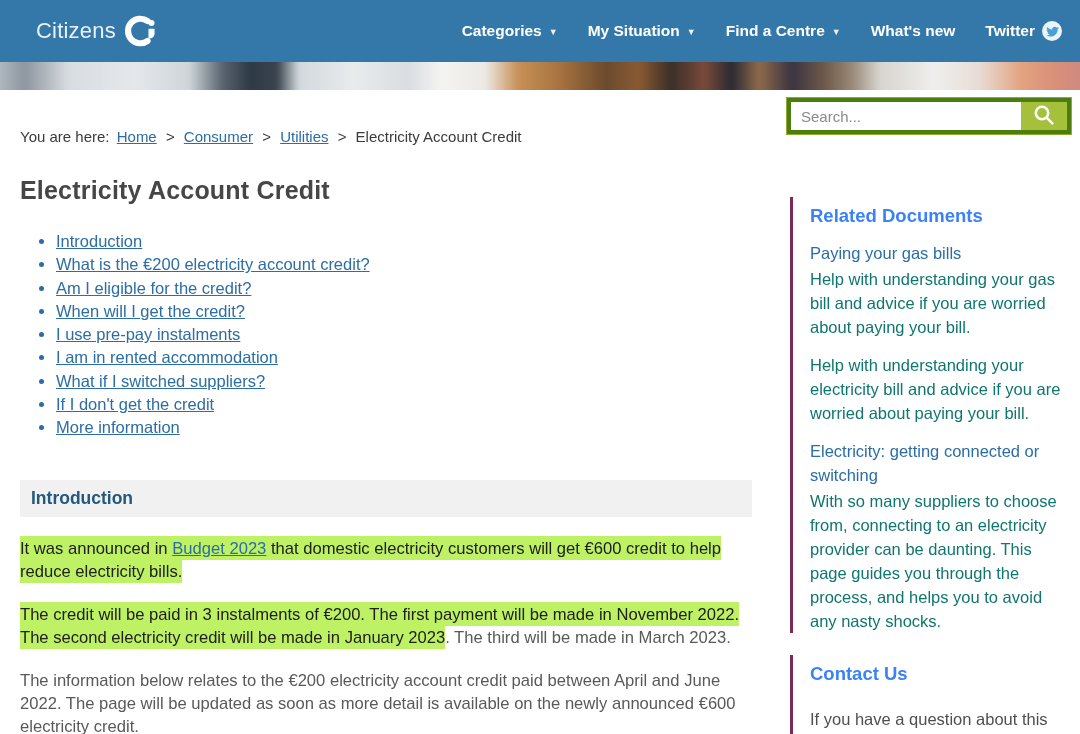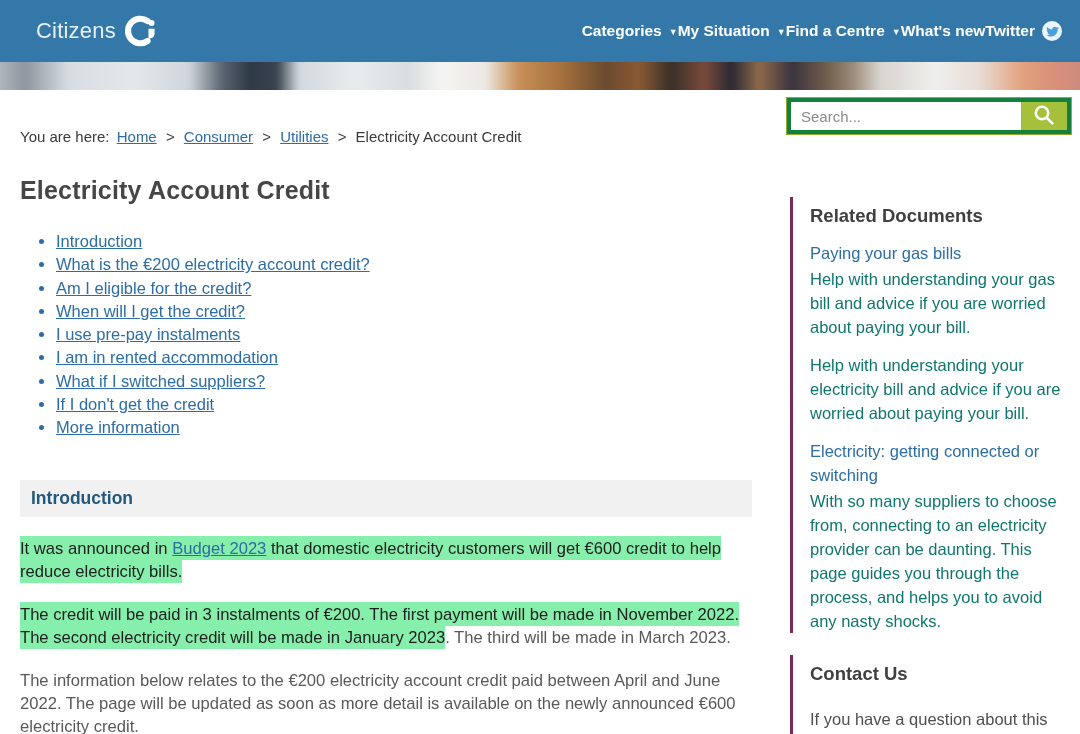--- a/index.html
+++ b/index.html
@@ -12,21 +12,21 @@
 
   
   .header{
     height:62px;background:#3478aa;display:flex;align-items:center;
     justify-content:space-between;padding:0 18px 0 36px;box-sizing:border-box;
   }
   .brand{display:flex;align-items:center;text-decoration:none;color:#fff;}
   .brand-light{font-size:22px;font-weight:400;color:#e9f1f8;letter-spacing:.2px;}
   .brand-bold{font-size:22px;font-weight:700;color:#ffffff;margin-left:6px;letter-spacing:.2px;}
   .brand-mark{margin-left:7px;display:inline-flex;align-items:center;}
-  .nav{display:flex;align-items:center;}
+  .nav{display:flex;align-items:center;gap:30px;}
   .nav-item{color:#ffffff;font-size:15.5px;font-weight:600;text-decoration:none;display:flex;align-items:center;white-space:nowrap;}
   .caret{margin-left:7px;font-size:9px;opacity:.9;transform:translateY(1px);}
   .caret::after{content:"▼";}
   .tw-wrap{display:flex;align-items:center;}
   .tw-circle{width:20px;height:20px;border-radius:50%;background:#eaf4fb;margin-left:7px;
     display:inline-flex;align-items:center;justify-content:center;}
 
   
   .banner{height:28px;overflow:hidden;position:relative;}
   .banner-img{
@@ -40,21 +40,21 @@
       #c89056 48%,#a5713f 52%,#6b4a2e 56%,#8a5a33 59%,
       #3a2f28 62%,#7a4a3a 65%,#2a2a33 67.5%,#8f6a4a 70%,
       #3a3440 73%,#6f5a4a 76%,#9a8a78 78.5%,
       #d8d4cf 81%,#efefed 86%,#e8ddd6 90%,
       #e2a27e 94%,#d98f7a 97%,#cc8a80 100%);
   }
 
   
   .search-box{
     position:absolute;top:97px;right:8px;width:286px;height:38px;
-    background:#15803d;border:1px solid #90ab2f;box-sizing:border-box;
+    background:#4d7c0f;border:1px solid #90ab2f;box-sizing:border-box;
     display:flex;align-items:stretch;padding:4px;
   }
   .search-input{
     flex:1;border:none;outline:none;background:#fff;
     font-family:"Liberation Sans",sans-serif;font-size:15px;color:#444;
     padding:0 10px;min-width:0;
   }
   .search-input::placeholder{color:#8a8a8a;}
   .search-btn{
     width:46px;border:none;background:#a5c13c;display:flex;
@@ -71,29 +71,29 @@
   .main{position:absolute;left:20px;top:176px;width:732px;}
   .page-title{font-size:25px;font-weight:700;color:#464646;margin:0;letter-spacing:.2px;}
   .toc{margin:25px 0 0 18px;padding:0 0 0 18px;}
   .toc li{font-size:16.5px;line-height:23.3px;color:#2b6da4;}
   .toc a{color:#2b6da4;text-decoration:underline;}
   .section-heading{
     margin-top:40px;background:#f1f1f1;color:#23597c;
     font-size:17.5px;font-weight:700;padding:8px 11px;
   }
   .para{font-size:16.6px;line-height:23px;color:#595959;margin:20px 0 0;}
-  .hl{background:#86efac;color:#202020;padding:2.5px 0;
+  .hl{background:#bef264;color:#202020;padding:2.5px 0;
       -webkit-box-decoration-break:clone;box-decoration-break:clone;}
   .hl a{color:#2b6da4;text-decoration:underline;}
 
   
   .side-block{border-left:3px solid #7d2b56;padding-left:17px;box-sizing:border-box;}
   .sidebar-related{position:absolute;left:790px;top:197px;width:282px;}
   .sidebar-contact{position:absolute;left:790px;top:655px;width:282px;height:200px;}
-  .side-heading{font-size:18.5px;font-weight:700;color:#404040;margin:8px 0 14px;}
+  .side-heading{font-size:18.5px;font-weight:700;color:#3b82f6;margin:8px 0 14px;}
   .rel-item{margin-top:14px;}
   .rel-title{display:block;color:#2b6da4;font-size:16.5px;line-height:24px;text-decoration:none;}
   .rel-desc{color:#0f766e;font-size:16.5px;line-height:24px;margin:2px 0 0;}
   .contact-text{color:#4f4f4f;font-size:16.5px;line-height:24px;margin:22px 0 0;}
 </style>
 </head>
 <body>
 
 <div class="header">
   <a class="brand">

